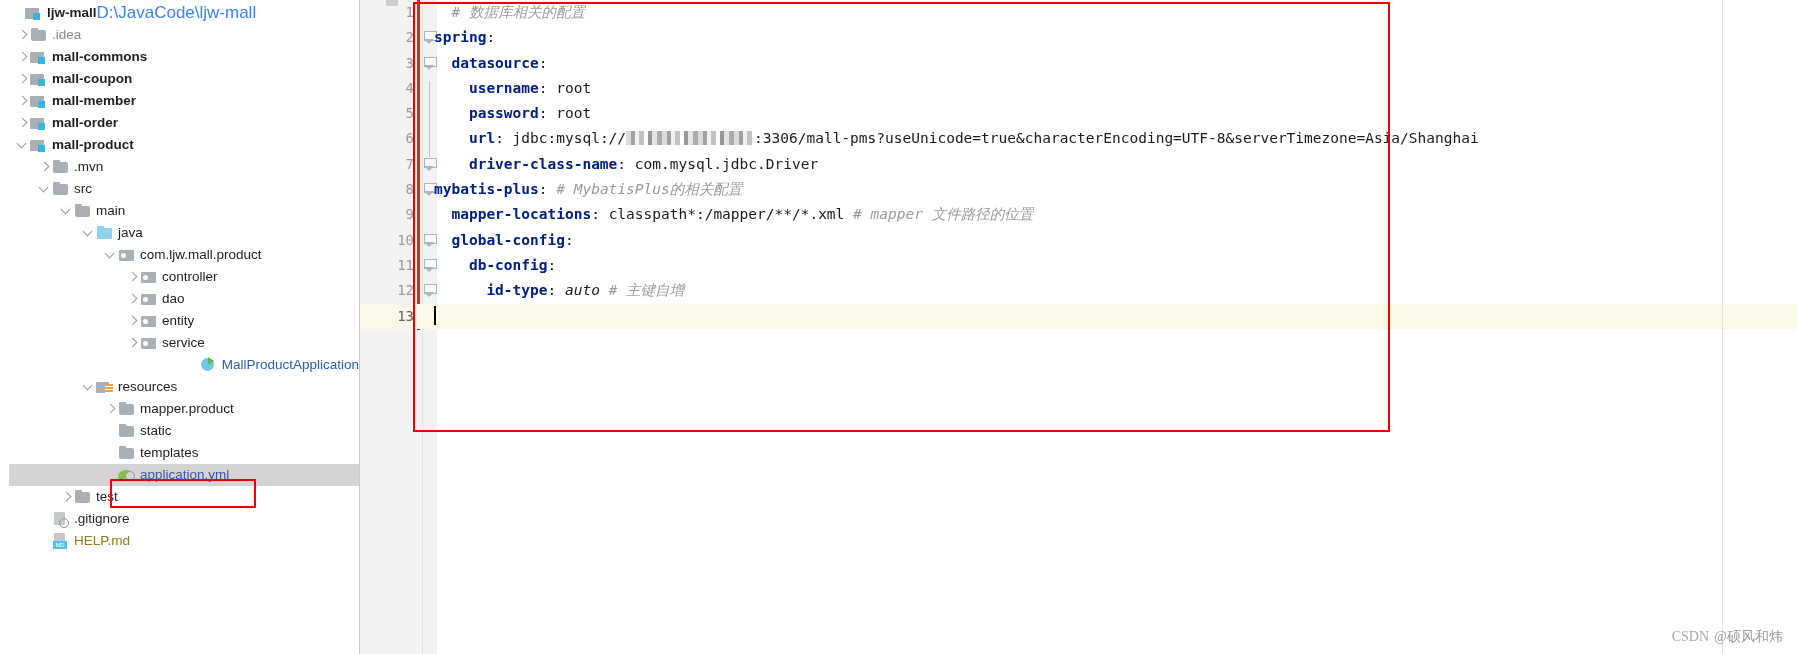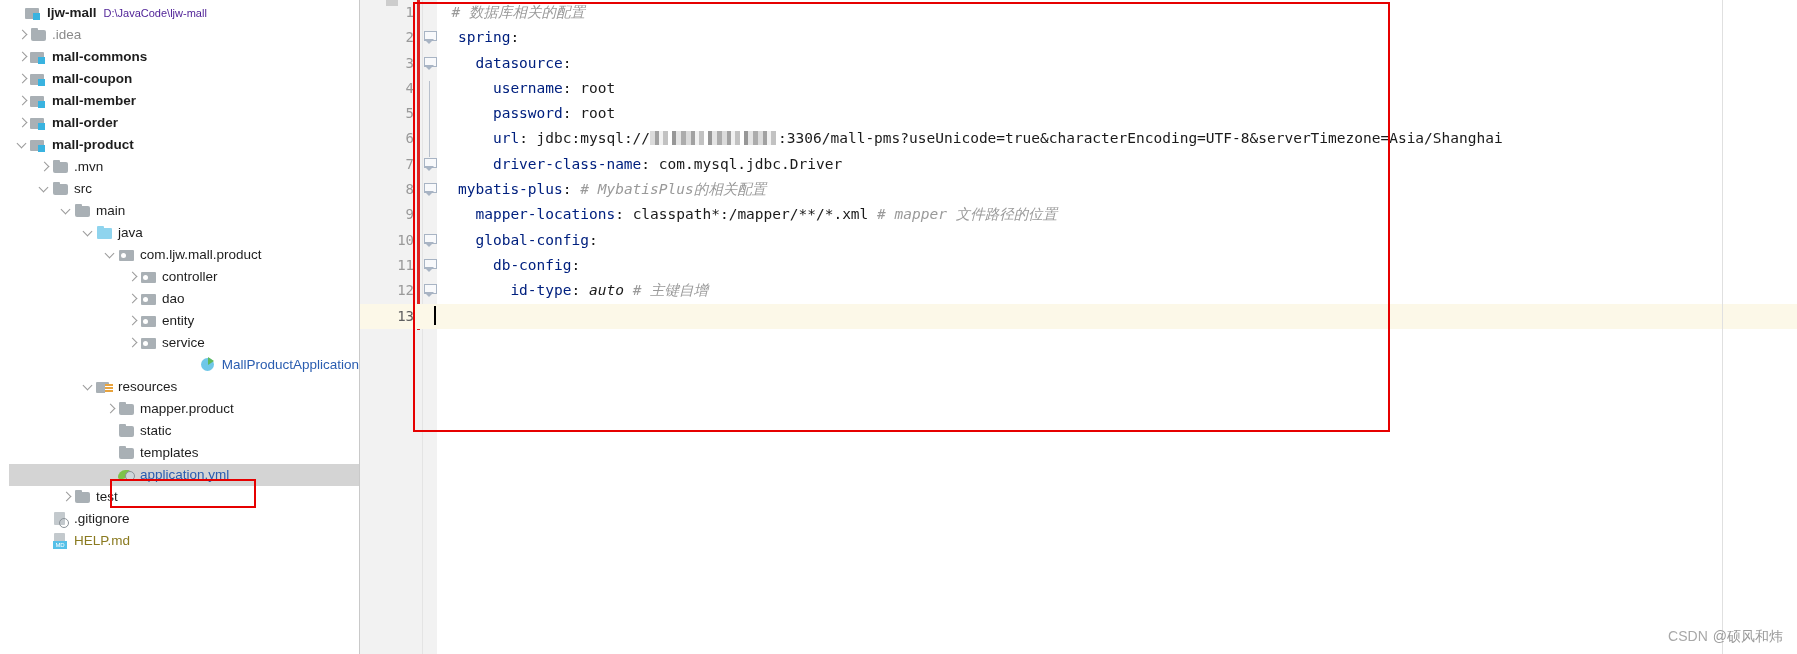--- a/index.html
+++ b/index.html
@@ -208,23 +208,23 @@
     text-align: center;
     letter-spacing: -0.2px;
   }
 
   .tree-label { font-size: 13.5px; color: #1d1d1d; }
   .tree-label.bold { font-weight: bold; }
   .tree-label.muted { color: #8a8a8a; }
   .tree-label.blue { color: #2a5db0; }
   .tree-label.olive { color: #8a7a20; }
   .tree-path {
-    font-size: 11px;
-    color: #4c1d95;
-    margin-left: 7px;
+    font-size: 17px;
+    color: #3b82f6;
+    margin-left: 0;
   }
   .tree-row > * { position: relative; z-index: 1; }
 
   
   #yml-highlight-box {
     position: absolute;
     left: 110px; top: 479px;
     width: 146px; height: 29px;
     border: 2.5px solid #e60000;
     z-index: 5;
@@ -315,21 +315,21 @@
   }
   
   #change-bar {
     position: absolute;
     left: 57px; top: 0;
     width: 3px; height: 330px;
     background: #dd2222;
   }
 
   
-  .k  { color: #00207f; font-weight: normal; margin-left: 24px; }   
+  .k  { color: #00207f; font-weight: bold; }   
   .p  { color: #1a1a1a; }                      
   .s  { color: #1a1a1a; }                      
   .cm { color: #9a9a9a; font-style: italic; }  
   .va { color: #1a1a1a; font-style: italic; }  
 
   .redacted {
     display: inline-block;
     vertical-align: -2px;
     width: 128px; height: 14px;
     background:
@@ -366,21 +366,21 @@
     width: 1px; height: 654px;
     background: #e0e0e0;
   }
 
   
   #watermark {
     position: absolute;
     right: 14px; bottom: 8px;
     font-size: 14px;
     color: #a8a8a8;
-    font-family: Liberation Sans, sans-serif;
+    font-family: Liberation Serif, serif;
     white-space: nowrap;
     z-index: 8;
   }
   #watermark .wm-cn { color: #9b9b9b; margin-left: 5px; }
 </style>
 </head>
 <body>
 
 <div id="app">
 

